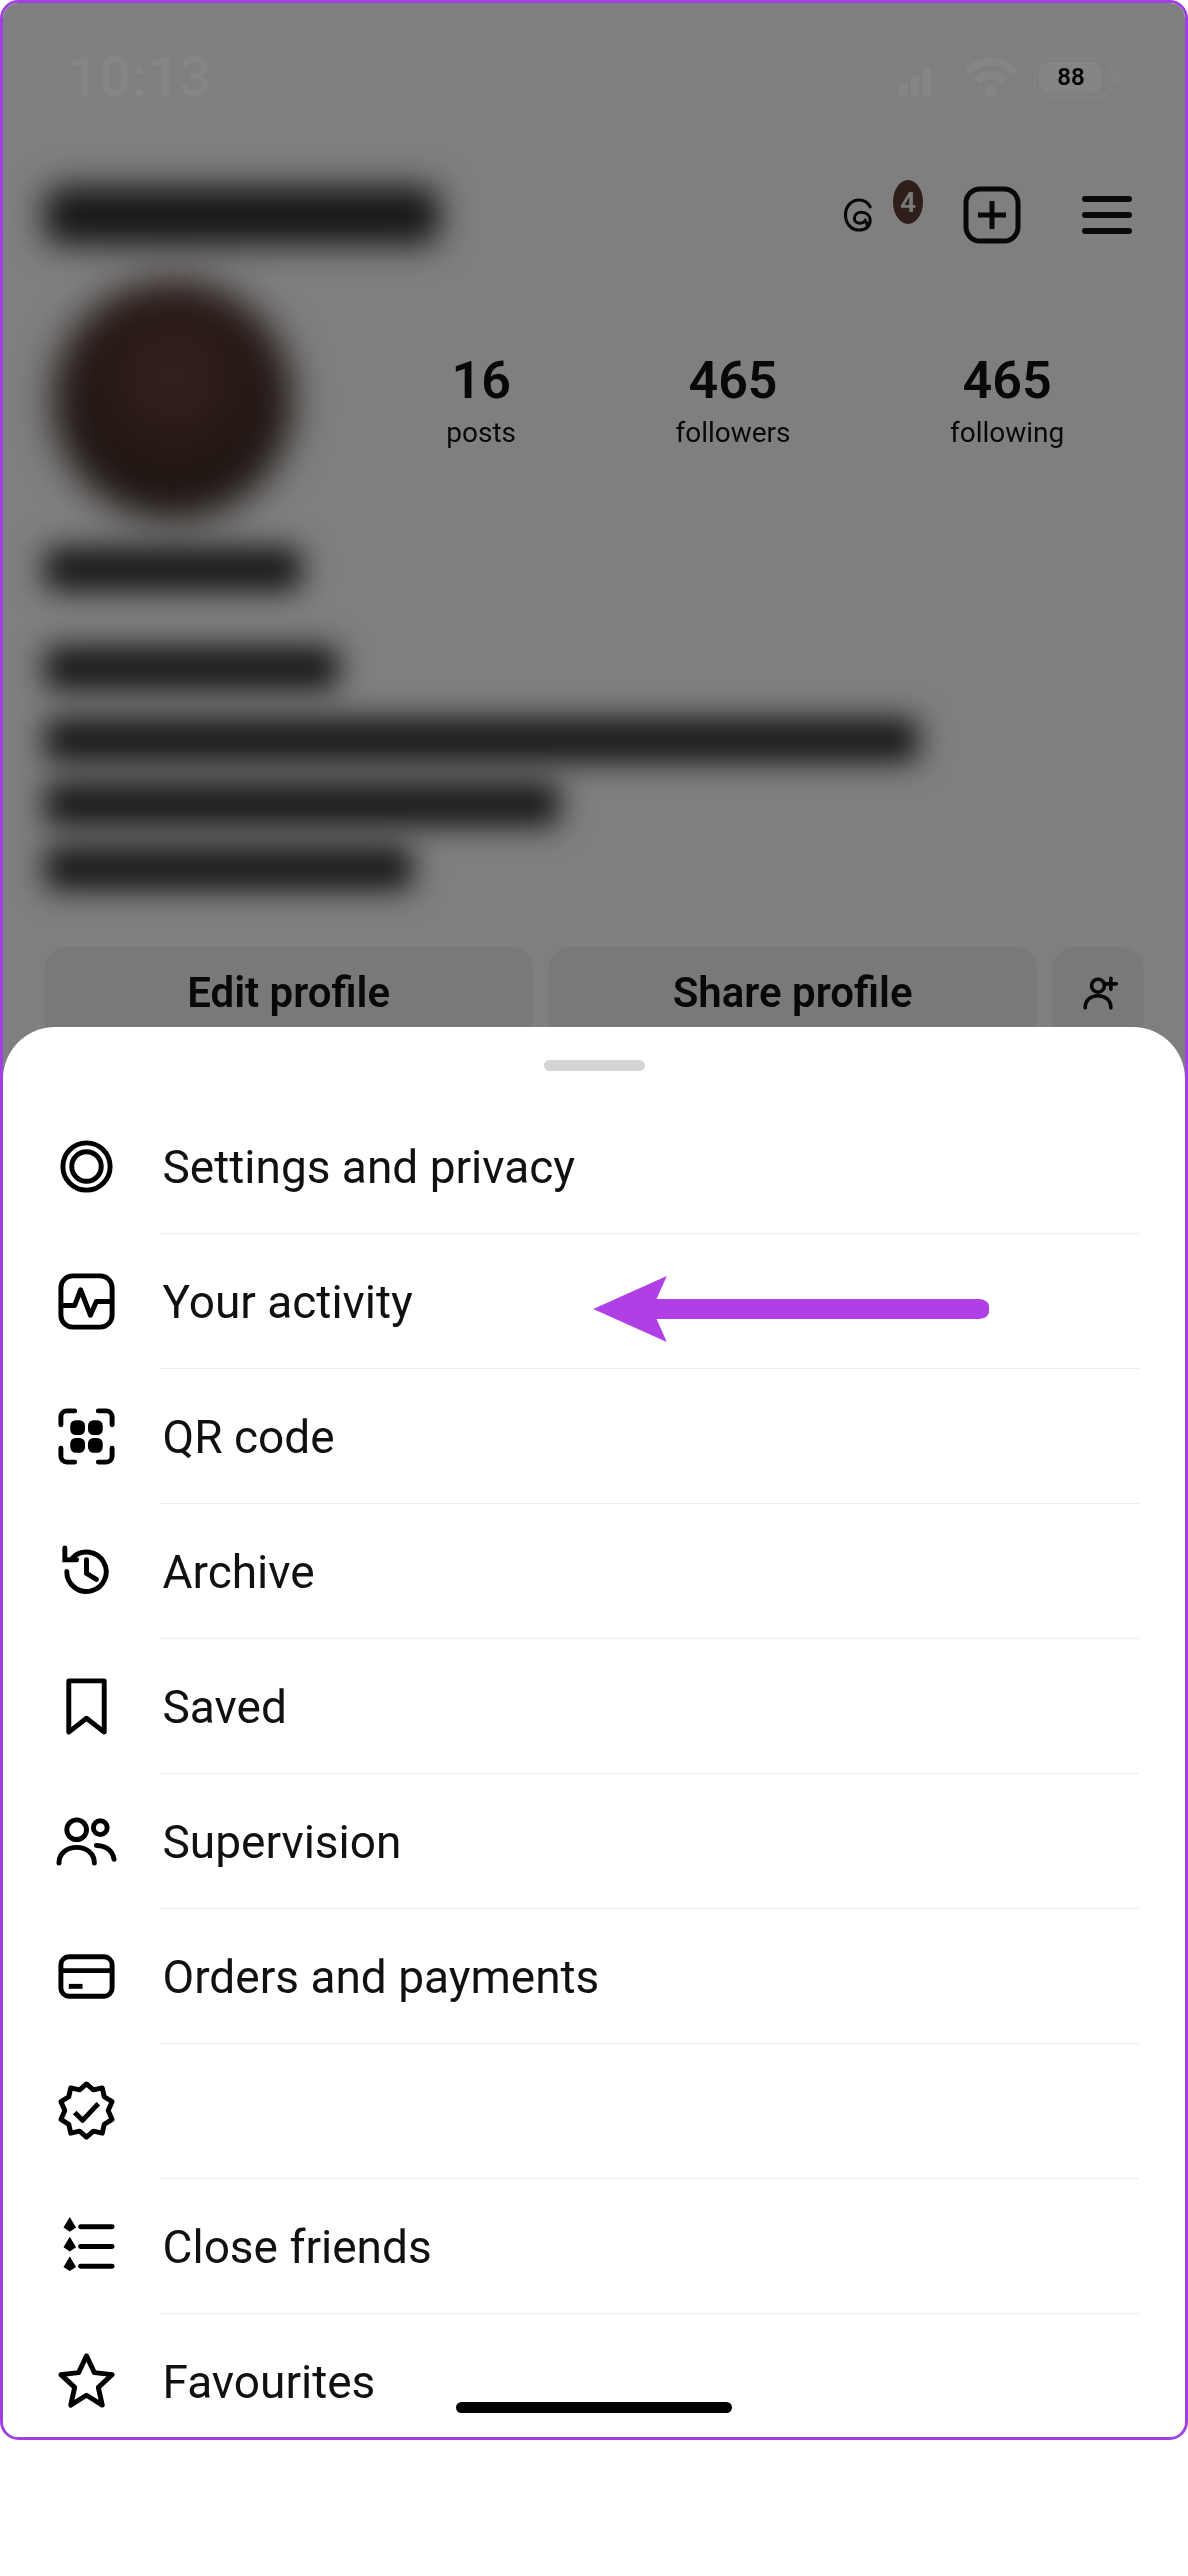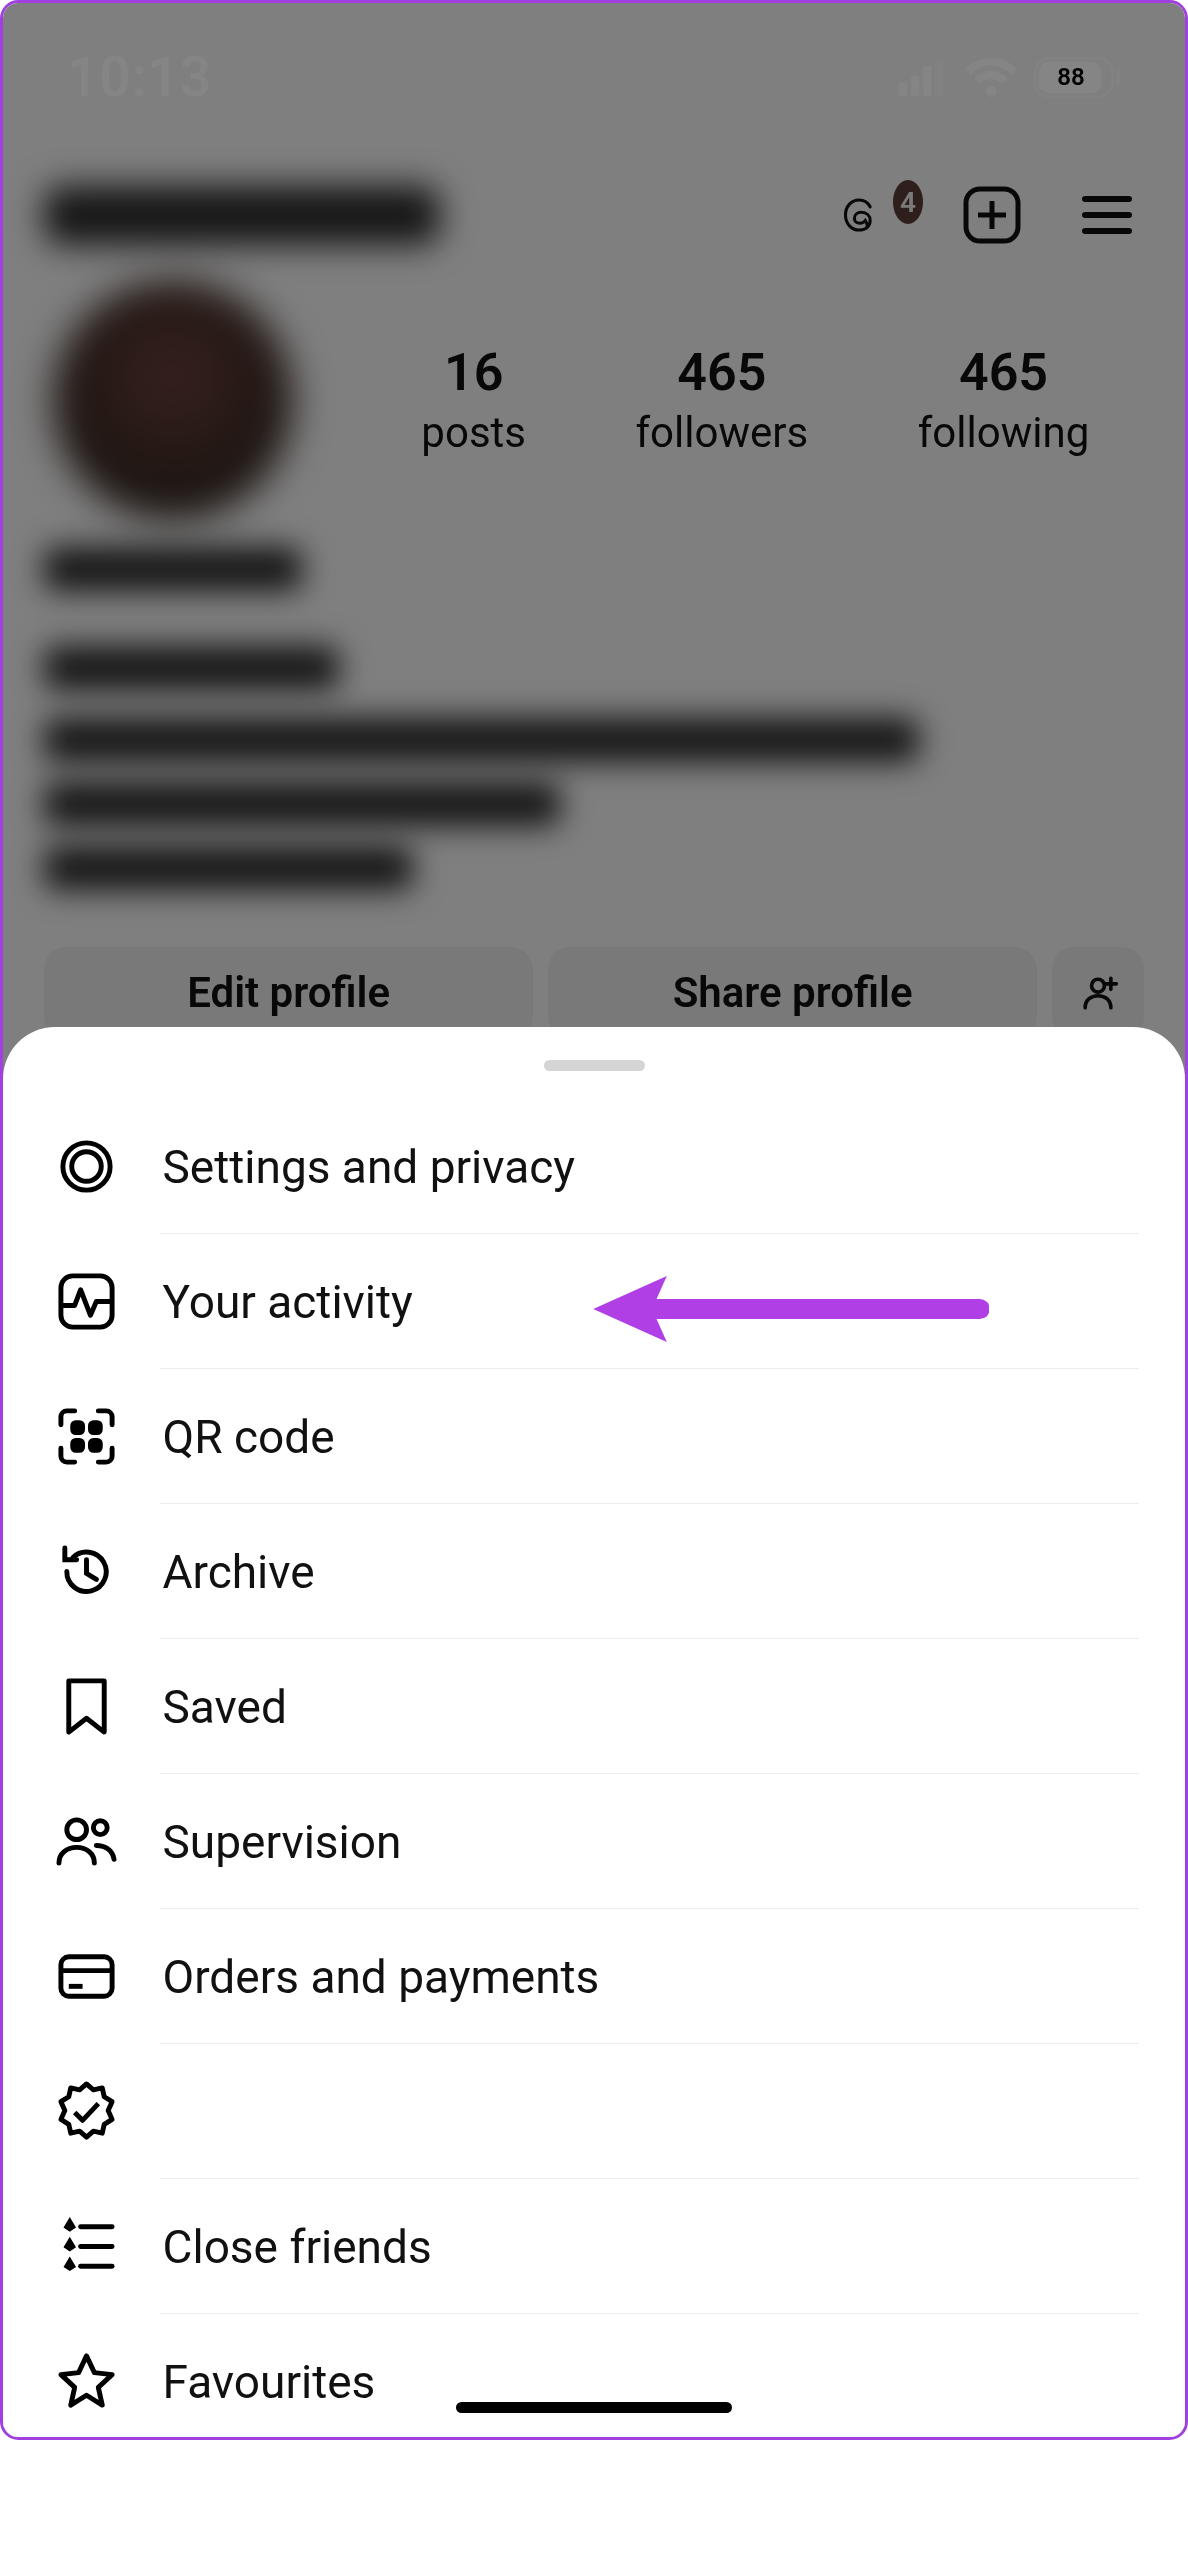--- a/index.html
+++ b/index.html
@@ -85,21 +85,21 @@
     width: 240px; height: 240px;
     background: radial-gradient(circle at 50% 40%, #6a4038 0%, #3a2a24 60%, #2a2622 100%);
     border-radius: 50%;
     filter: blur(18.4px);
     flex-shrink: 0;
     margin-left: 9.2px;
   }
   .stats { flex: 1; display: flex; justify-content: space-around; padding-left:18.4px;}
   .stat { text-align: center; }
   .stat-num { font-size: 52px; font-weight: 600; color: #111; }
-  .stat-label { font-size: 42px; color: #111; margin-top: 5.5px; }
+  .stat-label { font-size: 28px; color: #111; margin-top: 5.5px; }
 
   .bio-blur-area { padding: 18.4px 41px; }
   .blur-line {
     height: 44px; background: #2c2c2c; filter: blur(14.7px);
     border-radius: 13px; margin-bottom: 20px;
   }
 
   
   .btn-row {
     display: flex;

